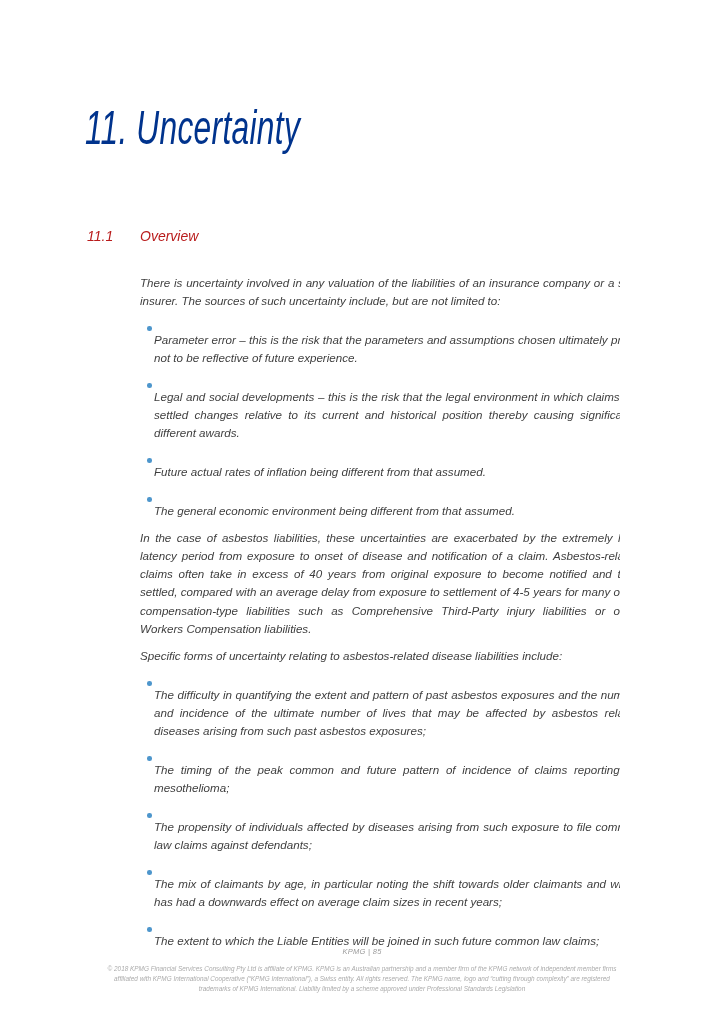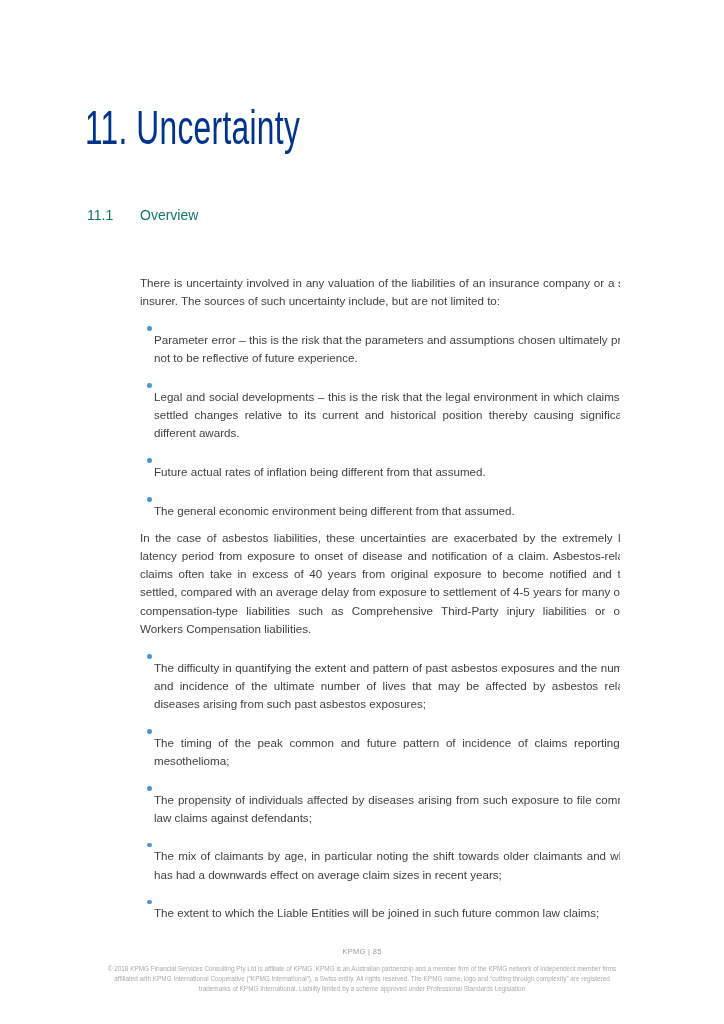--- a/index.html
+++ b/index.html
@@ -3,20 +3,21 @@
 <meta charset="utf-8">
 <style>
   html, body { margin: 0; padding: 0; background: #ffffff; }
   .page {
     position: relative;
     width: 620px;
     height: 1024px;
     background: #ffffff;
     overflow: hidden;
     font-family: "Liberation Sans", sans-serif;
+    font-style: italic;
   }
 
   
   .chapter-title {
     position: absolute;
     left: 85px;
     top: 100px;
     margin: 0;
     font-size: 48px;
     font-weight: normal;
@@ -25,23 +26,23 @@
     transform: scaleX(0.66);
     transform-origin: 0 0;
     letter-spacing: 0.5px;
   }
   .chapter-title .chapter-word { margin-left: 13px; }
 
   
   .section-heading {
     position: absolute;
     left: 87px;
-    top: 207px;
+    top: 228px;
     display: flex;
-    color: #0f766e;
+    color: #b91c1c;
     font-size: 14px;
     font-weight: normal;
   }
   .section-heading .sec-num { width: 53px; }
 
   
   .content {
     position: absolute;
     left: 140px;
     top: 247px;
@@ -132,20 +133,21 @@
           <span class="li-text">Future actual rates of inflation being different from that assumed.</span>
         </li>
       <li>
           <span class="bullet-dot"></span>
           <span class="li-text">The general economic environment being different from that assumed.</span>
         </li>
     </ul>
 
     <p>In the case of asbestos liabilities, these uncertainties are exacerbated by the extremely long latency period from exposure to onset of disease and notification of a claim. Asbestos-related claims often take in excess of 40 years from original exposure to become notified and then settled, compared with an average delay from exposure to settlement of 4-5 years for many other compensation-type liabilities such as Comprehensive Third-Party injury liabilities or other Workers Compensation liabilities.</p>
 
+    <p>Specific forms of uncertainty relating to asbestos-related disease liabilities include:</p>
 
     <ul>
       <li>
           <span class="bullet-dot"></span>
           <span class="li-text">The difficulty in quantifying the extent and pattern of past asbestos exposures and the number and incidence of the ultimate number of lives that may be affected by asbestos related diseases arising from such past asbestos exposures;</span>
         </li>
       <li>
           <span class="bullet-dot"></span>
           <span class="li-text">The timing of the peak common and future pattern of incidence of claims reporting for mesothelioma;</span>
         </li>

